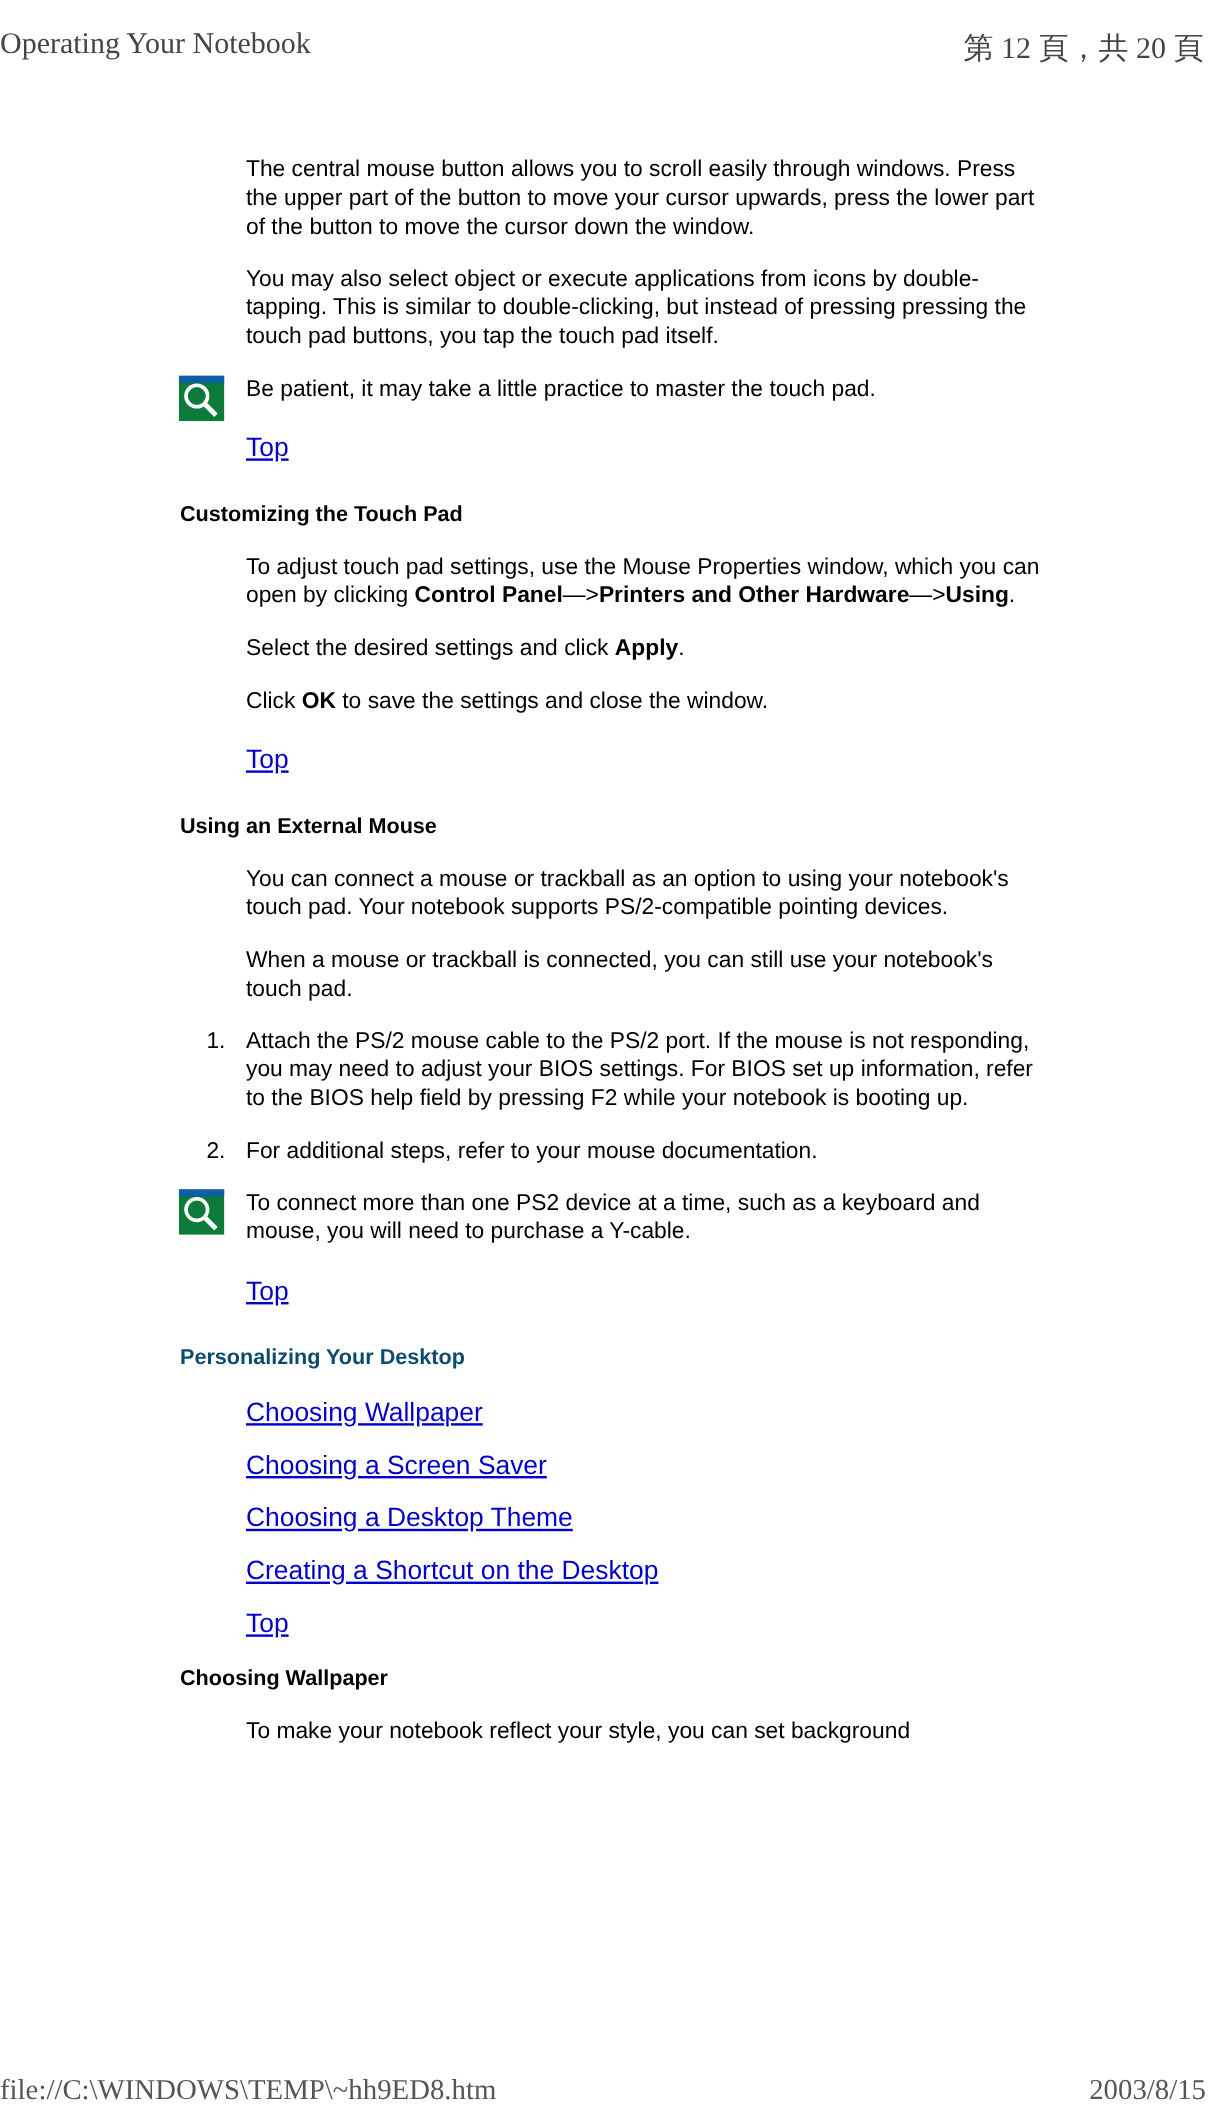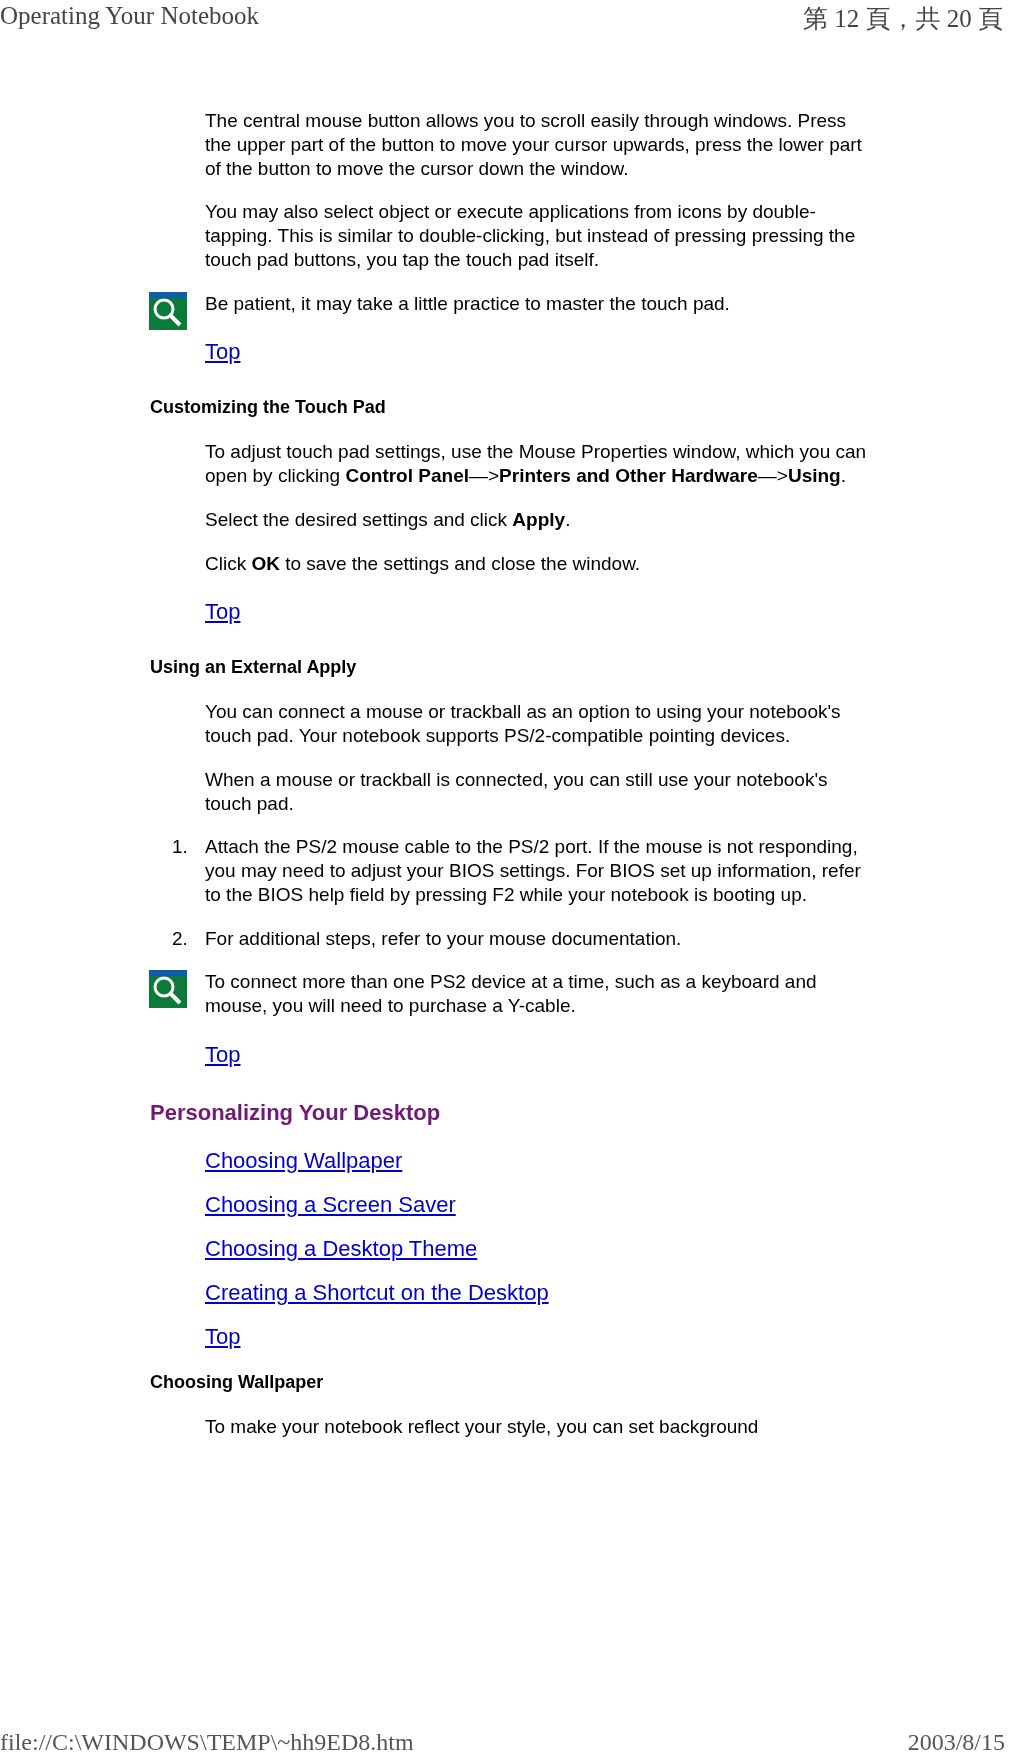--- a/index.html
+++ b/index.html
@@ -6,21 +6,21 @@
     margin: 0;
     padding: 0;
     font-family: Arial, Helvetica, sans-serif;
     background: #fff;
     color: #000;
     width: 1013px;
   }
   .page-header {
     display: flex;
     justify-content: space-between;
-    padding: 2px 10px 4px 0;
+    padding: 23px 10px 4px 0;
     font-family: "Times New Roman", serif;
     font-size: 25px;
     color: #444;
   }
   .content {
     width: 725px;
     margin-left: 150px;
     padding-top: 70px;
     padding-bottom: 40px;
   }
@@ -28,23 +28,23 @@
     font-size: 19px;
     line-height: 1.25;
     margin: 0 0 20px 55px;
   }
   .h2 {
     font-size: 18px;
     font-weight: bold;
     margin: 22px 0 22px 0;
   }
   .h2-major {
-    font-size: 22px;
+    font-size: 18px;
     font-weight: bold;
-    color: #701a75;
+    color: #0c4a6e;
     margin: 22px 0 22px 0;
   }
   .bold { font-weight: bold; }
   .link {
     color: #0000cc;
     text-decoration: underline;
     cursor: pointer;
     display: inline-block;
     margin: 4px 0 10px 55px;
     font-size: 22px;
@@ -123,21 +123,21 @@
   <p class="para">
     <span>Select the desired settings and click </span><span class="bold">Apply</span><span>.</span>
   </p>
 
   <p class="para">
     <span>Click </span><span class="bold">OK</span><span> to save the settings and close the window.</span>
   </p>
 
   <a class="link">Top</a>
 
-  <h2 class="h2">Using an External Apply</h2>
+  <h2 class="h2">Using an External Mouse</h2>
 
   <p class="para">You can connect a mouse or trackball as an option to using your notebook's touch pad. Your notebook supports PS/2-compatible pointing devices.</p>
   <p class="para">When a mouse or trackball is connected, you can still use your notebook's touch pad.</p>
 
   <div class="ol-row">
     <div class="ol-num">1.</div>
     <div class="ol-body">Attach the PS/2 mouse cable to the PS/2 port. If the mouse is not responding, you may need to adjust your BIOS settings. For BIOS set up information, refer to the BIOS help field by pressing F2 while your notebook is booting up.</div>
   </div>
   <div class="ol-row">
     <div class="ol-num">2.</div>

